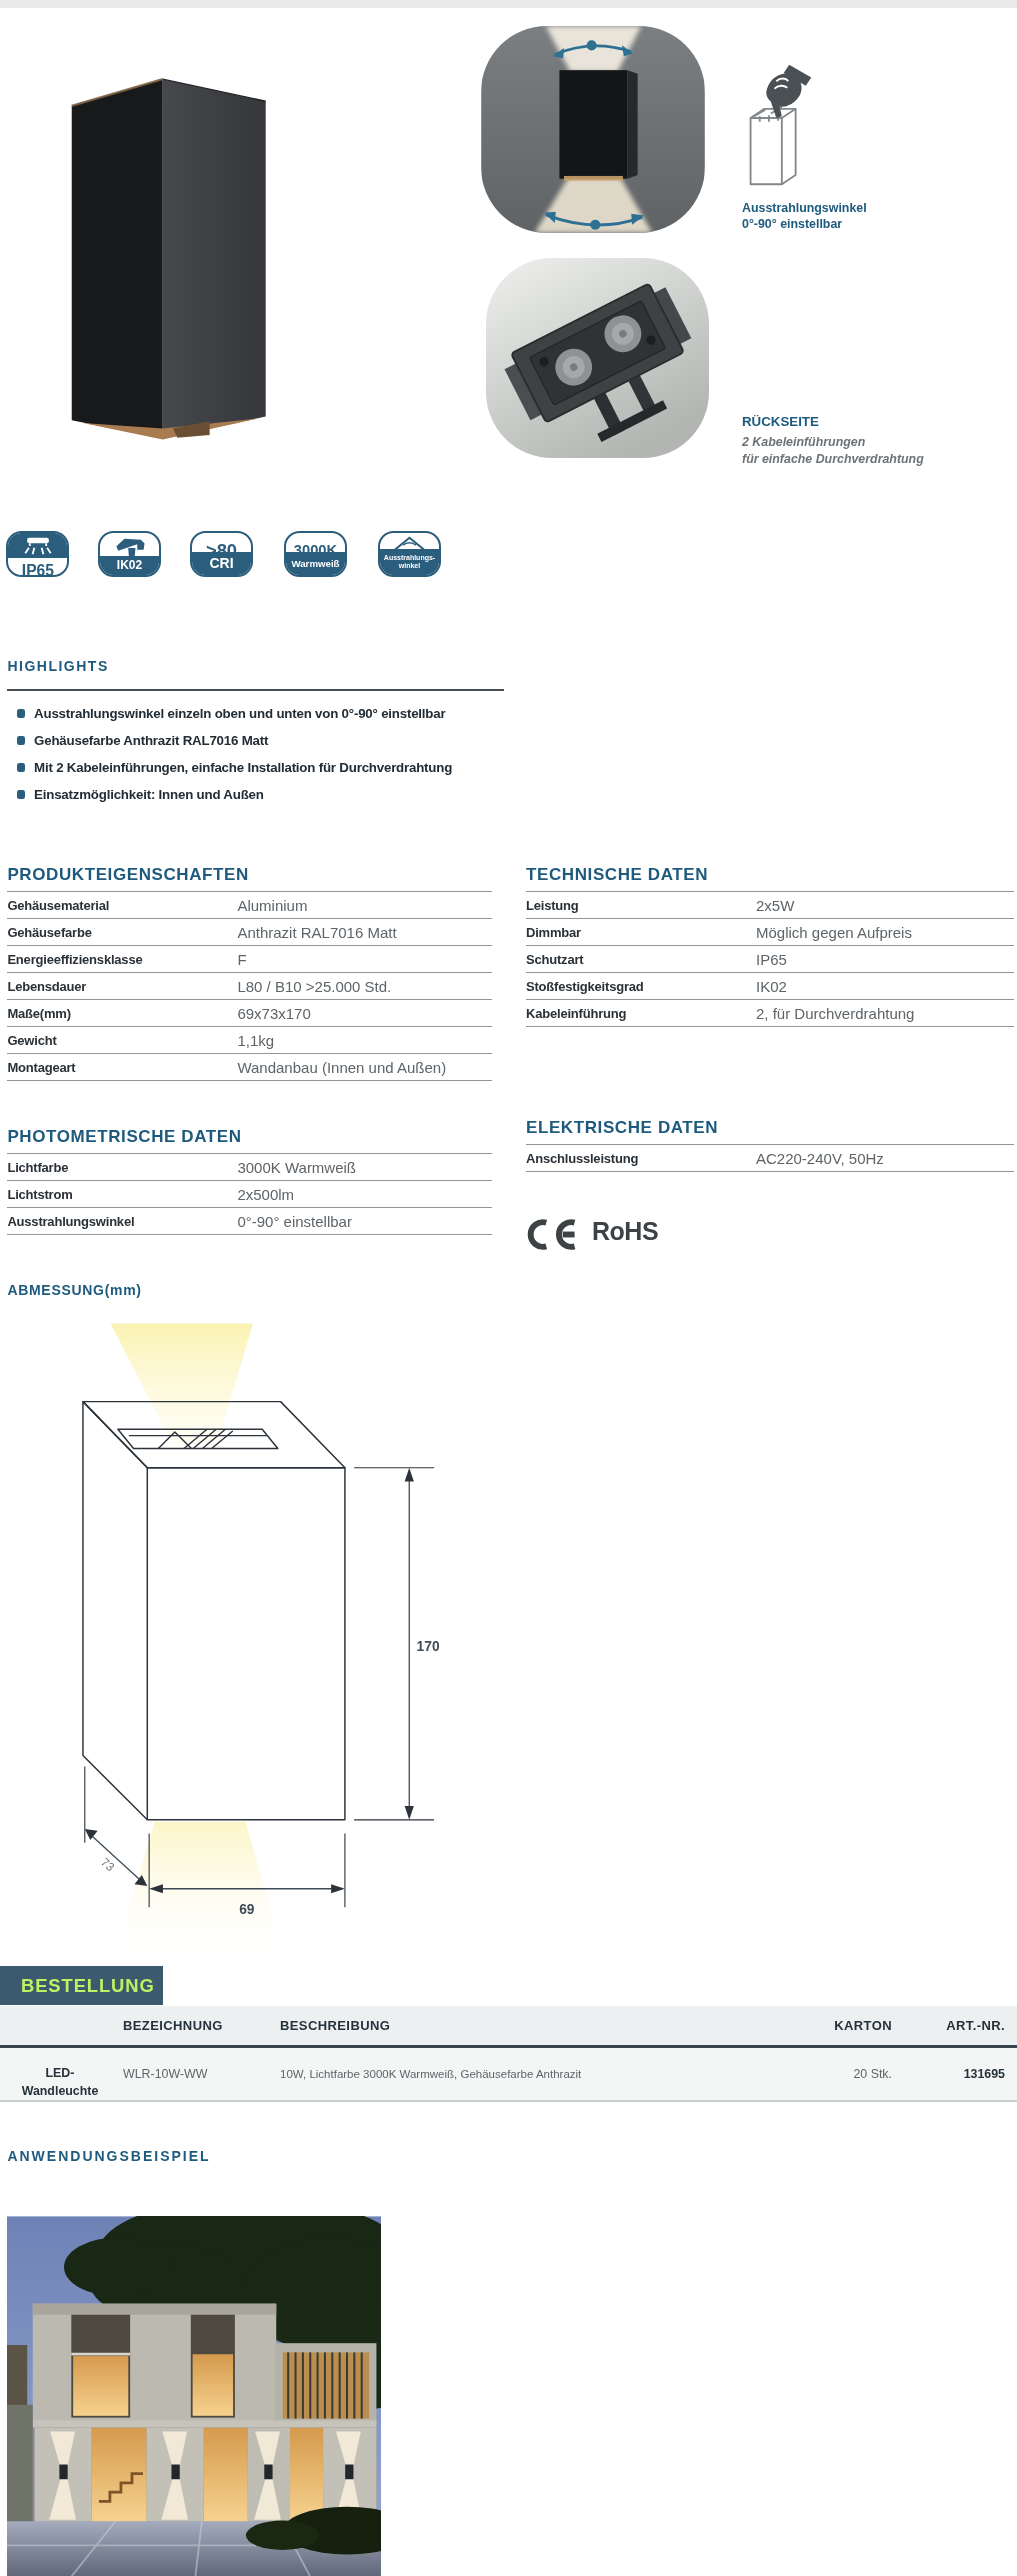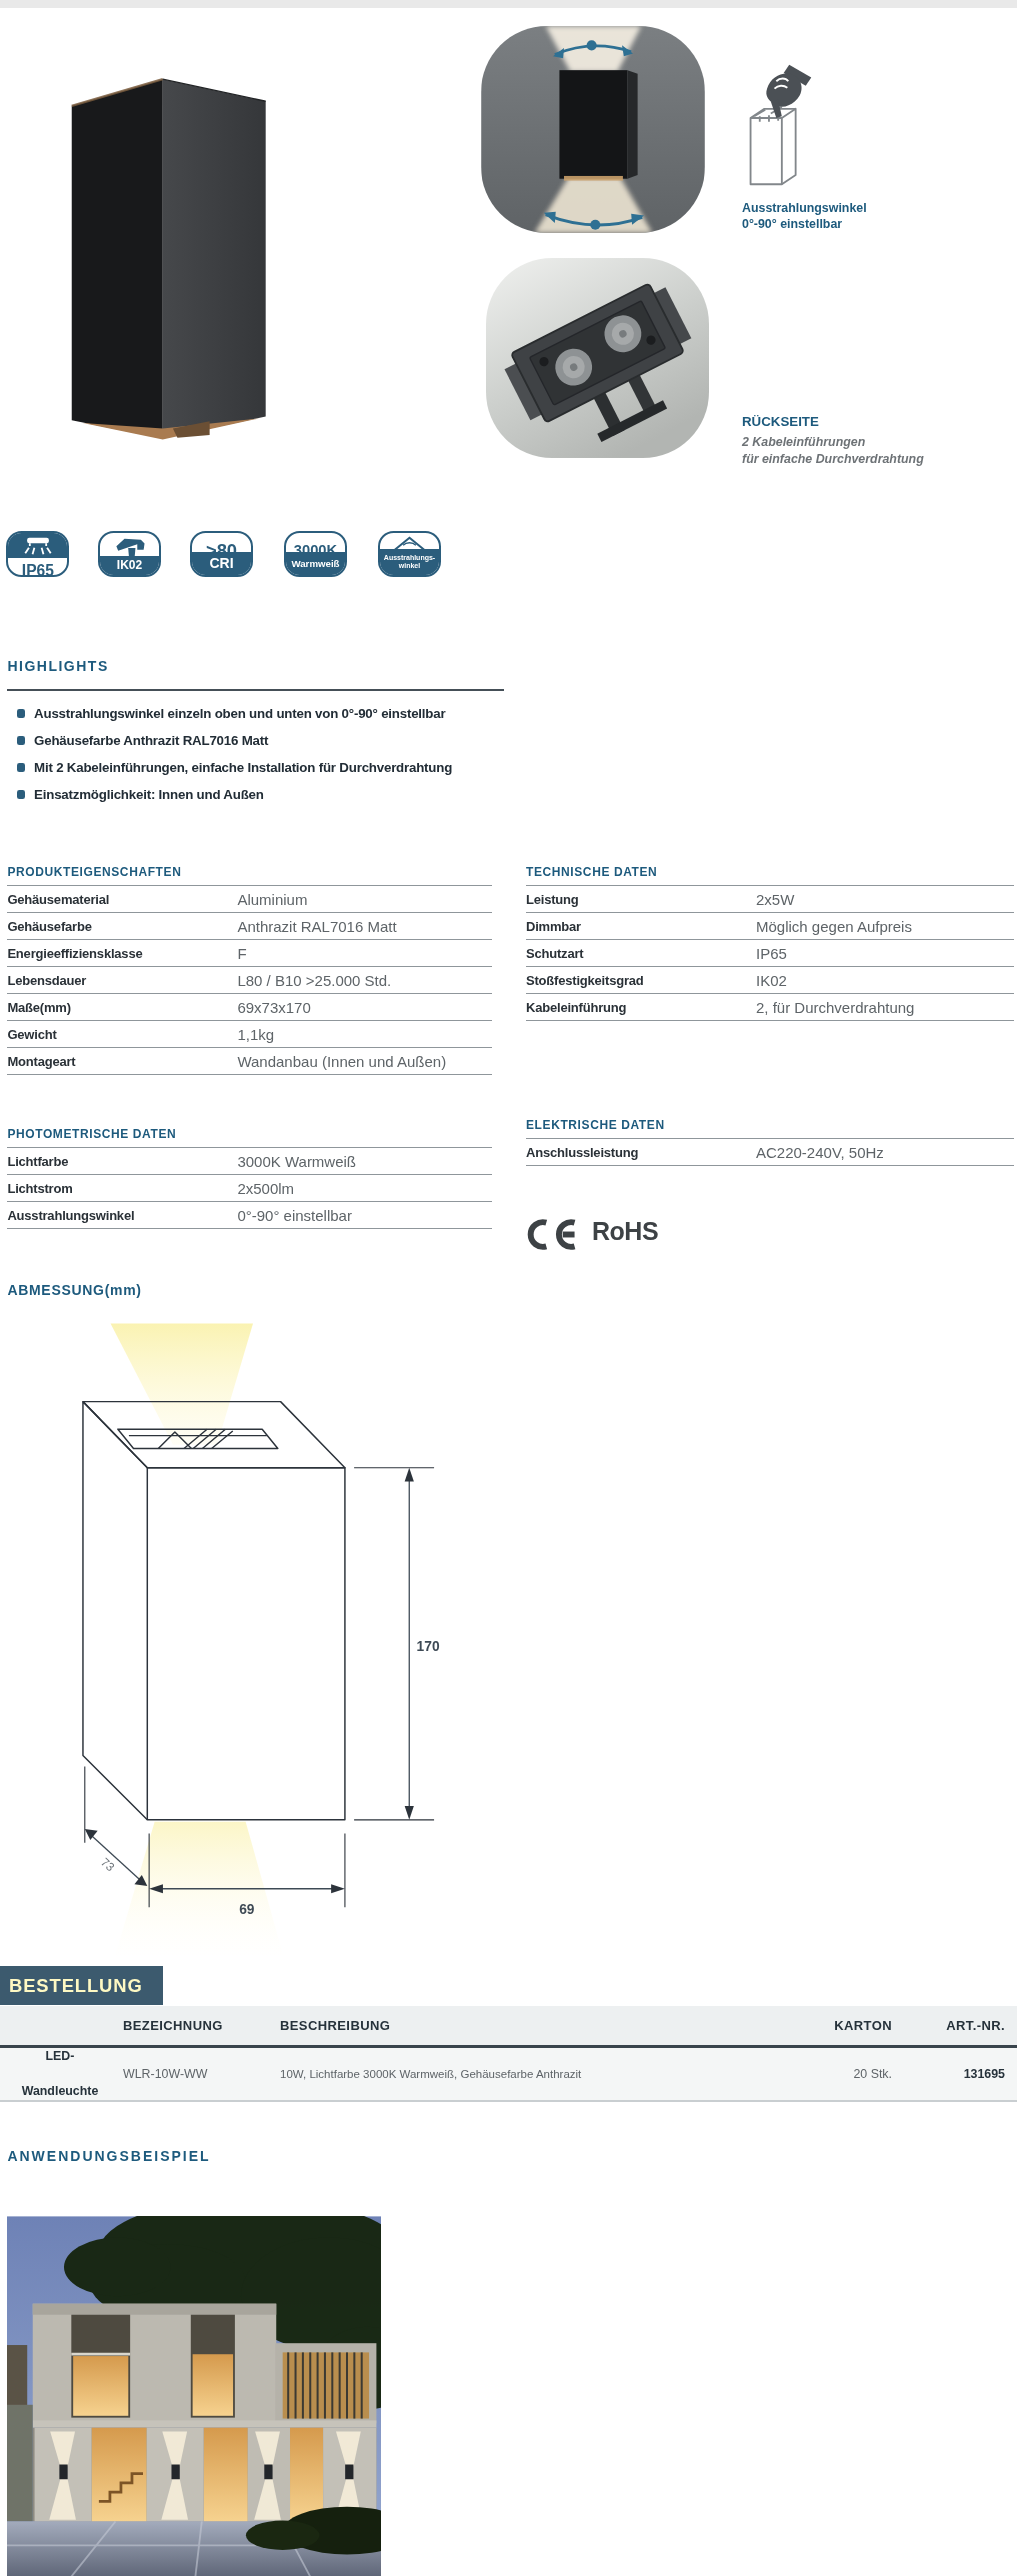--- a/index.html
+++ b/index.html
@@ -25,41 +25,41 @@
   .cap-gray{color:#6d7276;font-weight:700;font-style:italic;font-size:12.4px;line-height:16.6px}
 
   
   .badge{position:absolute;top:523px;width:63px;height:46px;background:#fff;border:2.8px solid var(--teal);
          border-radius:15.6px;overflow:hidden;text-align:center}
   .badge .band{position:absolute;left:0;right:0;background:var(--teal);color:#fff}
   .badge .dk{color:var(--teal);font-weight:700}
 
   
   .sec-title{color:var(--blue);font-weight:700;font-size:14px;letter-spacing:1.5px}
-  .tbl-title{color:var(--blue);font-weight:700;font-size:12px;letter-spacing:0.6px}
+  .tbl-title{color:var(--blue);font-weight:700;font-size:17px;letter-spacing:0.6px}
 
   
   .hl-rule{position:absolute;height:1.8px;background:#454f57}
   .hl-item{display:flex;height:27px;align-items:center}
   .hl-bullet{width:8.3px;height:8.3px;border-radius:2.3px;background:var(--teal);margin:0 9.2px 0 9.2px;flex:none}
   .hl-text{color:#222d36;font-weight:700;font-size:13.3px;letter-spacing:-0.2px}
 
   
   .spec{position:absolute;width:485px}
   .spec .rows{margin-top:6.4px;border-top:1.8px solid var(--line)}
   .spec .row{display:flex;height:27px;align-items:center;border-bottom:1.8px solid var(--line)}
   .spec .lab{width:230px;flex:none;font-weight:700;font-size:13px;color:var(--ink);letter-spacing:-0.2px}
   .spec .val{font-size:15px;color:var(--val)}
 
   
   .rohs{font-weight:700;font-size:25px;color:#3d4245;letter-spacing:-0.5px}
 
   
   .best-box{position:absolute;left:0;top:1958px;width:163px;height:39px;background:var(--slate)}
-  .best-box span{display:block;color:#fef9c3;font-weight:700;font-size:18.4px;letter-spacing:0.9px;line-height:39px;padding-left:9px}
+  .best-box span{display:block;color:#bef264;font-weight:700;font-size:18.4px;letter-spacing:0.9px;line-height:39px;padding-left:21px}
   .best-head{position:absolute;left:0;top:1998px;width:1018px;height:39px;background:#edf0f1}
   .best-head .h{position:absolute;top:0;height:39px;line-height:39px;font-weight:700;font-size:13px;color:#26323b;letter-spacing:0.4px}
   .best-rule{position:absolute;left:0;top:2037px;width:1018px;height:2.8px;background:#39444c}
   .best-row{position:absolute;left:0;top:2040px;width:1018px;height:52px;background:#f4f6f6}
   .best-row .c{position:absolute;top:0;height:52px;display:flex;align-items:center;font-size:12.4px;color:var(--val)}
   .best-rule2{position:absolute;left:0;top:2092px;width:1018px;height:1.8px;background:#c9ced1}
 
   svg text{font-family:"Liberation Sans","DejaVu Sans",sans-serif}
 </style>
 </head>
@@ -394,21 +394,21 @@
     <span>BESTELLUNG</span>
   </div>
   <div class="best-head">
     <span class="h" style="left:123px">BEZEICHNUNG</span>
     <span class="h" style="left:280px">BESCHREIBUNG</span>
     <span class="h" style="left:791px;width:101px;text-align:right">KARTON</span>
     <span class="h" style="left:922px;width:83px;text-align:right">ART.-NR.</span>
   </div>
   <div class="best-rule"></div>
   <div class="best-row">
-    <div class="c" style="left:0;width:120px;flex-direction:column;justify-content:space-between;font-weight:700;color:#26323b;line-height:17.5px">
+    <div class="c" style="left:0;width:120px;flex-direction:column;justify-content:flex-end;font-weight:700;color:#26323b;line-height:17.5px">
       <span>LED-</span>
       <span>Wandleuchte</span>
     </div>
     <div class="c" style="left:123px">WLR-10W-WW</div>
     <div class="c" style="left:280px;font-size:11.5px">10W, Lichtfarbe 3000K Warmweiß, Gehäusefarbe Anthrazit</div>
     <div class="c" style="left:791px;width:101px;justify-content:flex-end">20 Stk.</div>
     <div class="c" style="left:922px;width:83px;justify-content:flex-end;font-weight:700;color:#26323b">131695</div>
   </div>
   <div class="best-rule2"></div>
 

